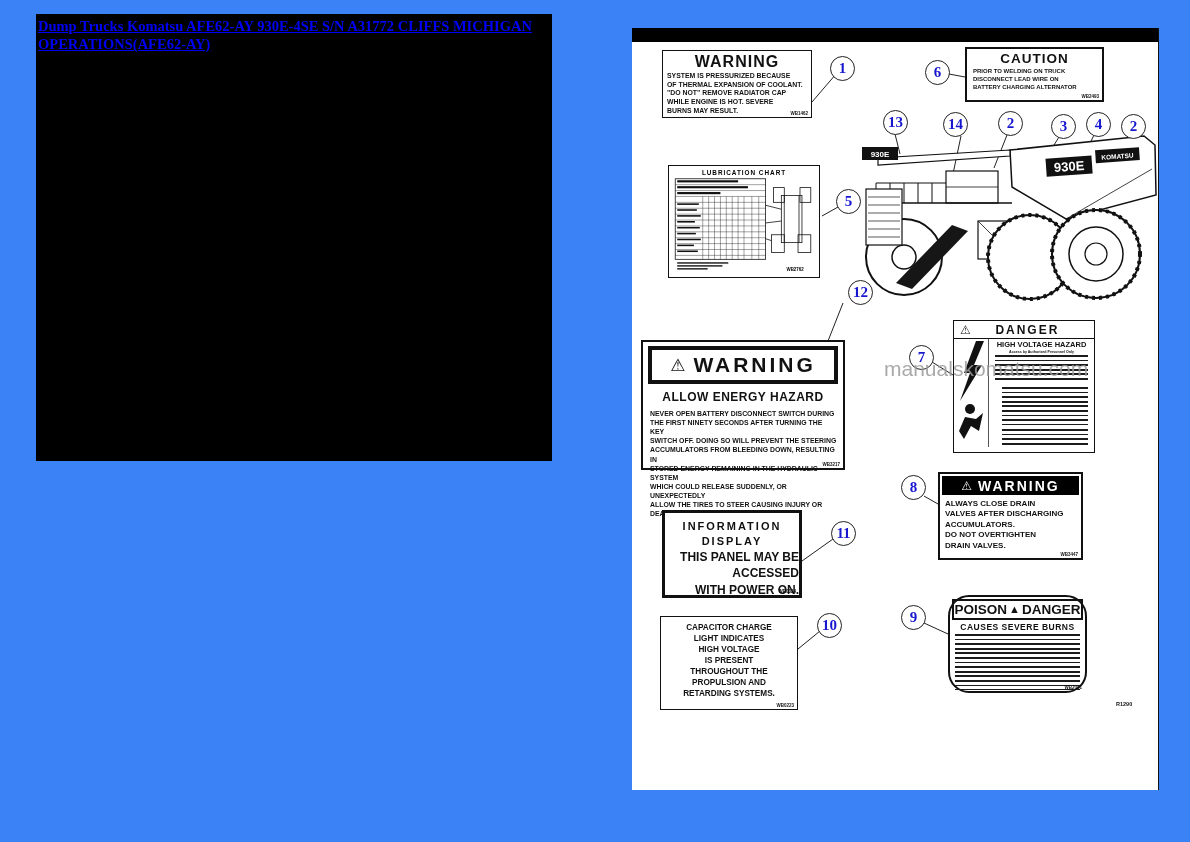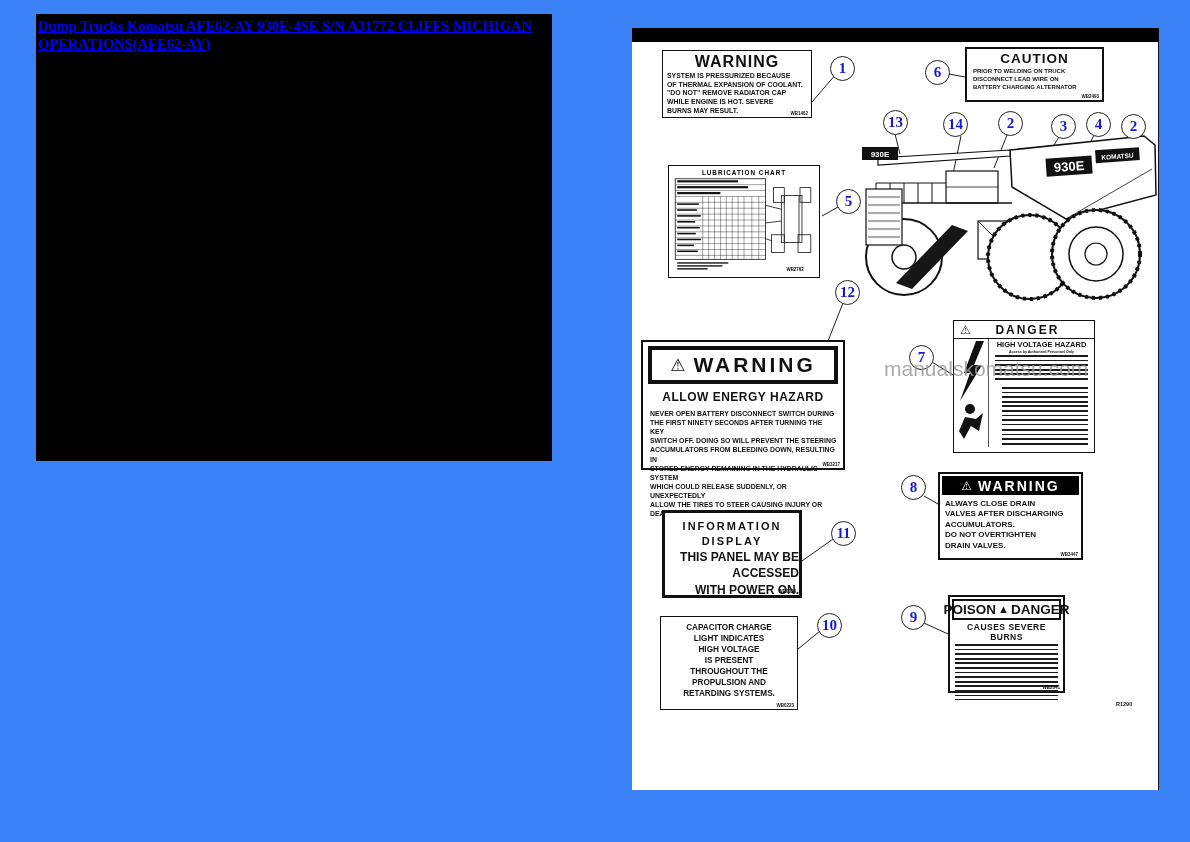--- a/index.html
+++ b/index.html
@@ -295,21 +295,21 @@
       <div class="body pre">CAPACITOR CHARGE
 LIGHT INDICATES
 HIGH VOLTAGE
 IS PRESENT
 THROUGHOUT THE
 PROPULSION AND
 RETARDING SYSTEMS.</div>
       <div class="code">WB0223</div>
     </div>
 
-    <div class="decal poison" style="left:316px;top:567px;width:117px;height:98px;">
+    <div class="decal poison" style="left:316px;top:567px;width:139px;height:98px;border-radius:21px;">
       <div class="hdr">
         <span class="word">POISON</span>
         <span class="tri">▲</span>
         <span class="word">DANGER</span>
       </div>
       <div class="sub">CAUSES SEVERE BURNS</div>
       <div class="fine bars"></div>
       <div class="code">WB2041</div>
     </div>
 
@@ -337,21 +337,21 @@
       </div>
     <div class="callout" style="left:454px;top:84px;">
         <span>4</span>
       </div>
     <div class="callout" style="left:489px;top:86px;">
         <span>2</span>
       </div>
     <div class="callout" style="left:204px;top:161px;">
         <span>5</span>
       </div>
-    <div class="callout" style="left:203px;top:252px;">
+    <div class="callout" style="left:216px;top:252px;">
         <span>12</span>
       </div>
     <div class="callout" style="left:277px;top:317px;">
         <span>7</span>
       </div>
     <div class="callout" style="left:269px;top:447px;">
         <span>8</span>
       </div>
     <div class="callout" style="left:199px;top:493px;">
         <span>11</span>

